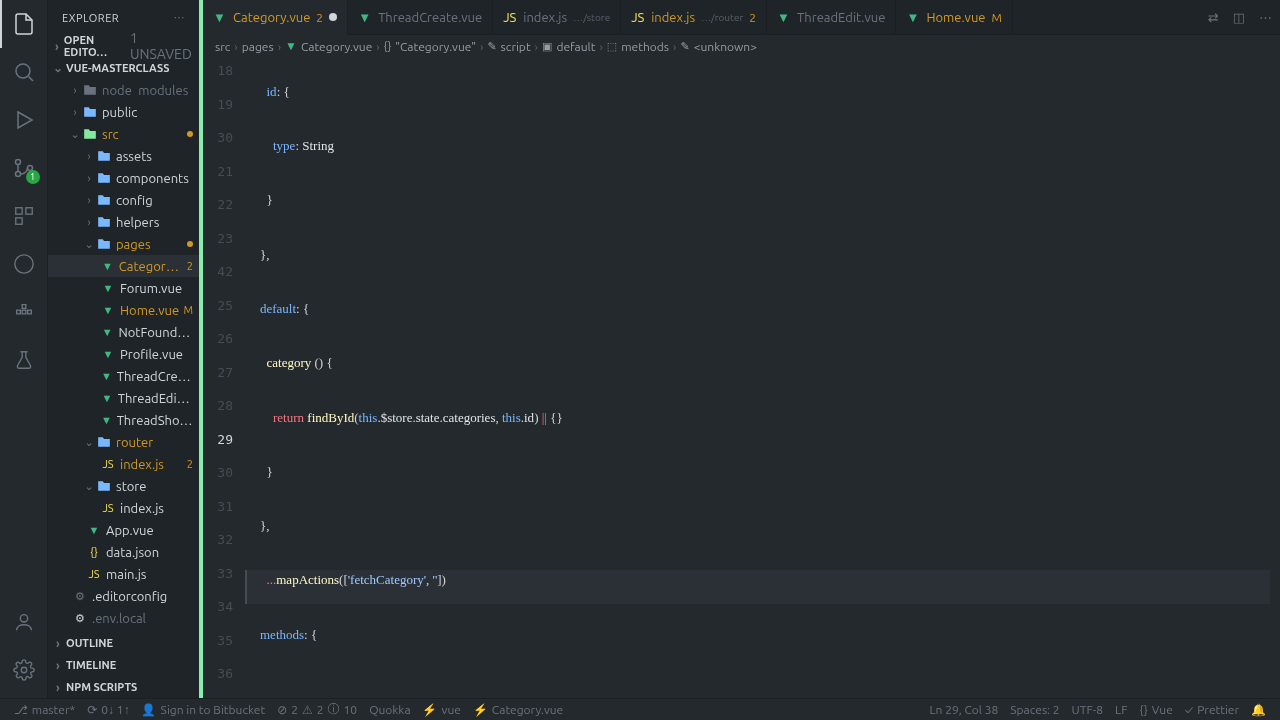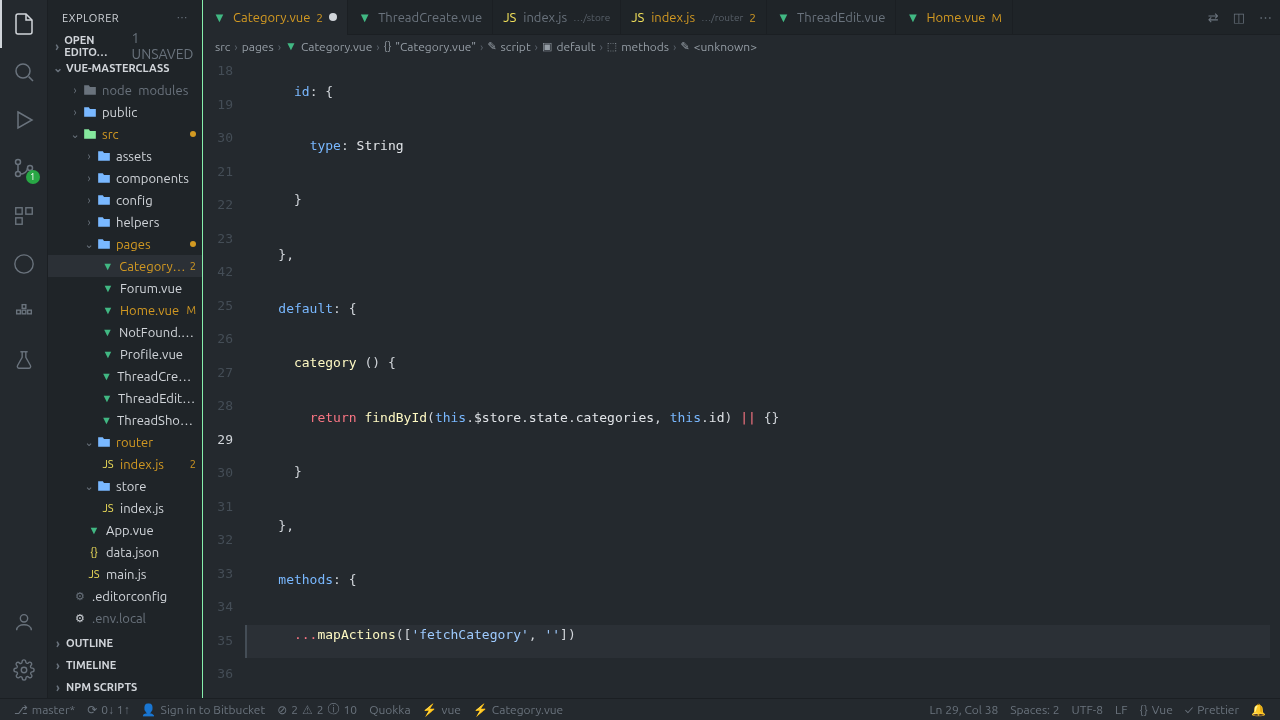--- a/index.html
+++ b/index.html
@@ -33,21 +33,21 @@
 }
 .activity-icon .badge {
   position: absolute; bottom: 8px; right: 8px;
   background: #28a745; color: #fff; font-size: 9px;
   min-width: 14px; height: 14px; border-radius: 7px;
   display: flex; align-items: center; justify-content: center;
 }
 .sidebar {
   width: 155px; background: #1f2428;
   display: flex; flex-direction: column;
-  border-right: 1px solid #86efac;
+  border-right: 4px solid #86efac;
   overflow: hidden;
 }
 .sidebar-title {
   height: 35px; display: flex; align-items: center;
   padding: 0 14px; font-size: 11px;
   color: #d1d5da; letter-spacing: 0.5px;
   justify-content: space-between;
 }
 .section-hdr {
   display: flex; align-items: center; height: 22px;
@@ -100,21 +100,21 @@
 .breadcrumbs .sep { color: #586069; }
 .breadcrumbs .icon { font-size: 11px; }
 .editor {
   flex: 1; display: flex; overflow: hidden;
   font-family: 'Menlo','Consolas',monospace; font-size: 13px; line-height: 1.6;
   position: relative;
 }
 .gutter { width: 44px; text-align: right; color: #444d56; padding: 4px 14px 0 0; user-select: none; }
 .gutter .ln { height: 33.5px; }
 .gutter .ln.active { color: #d1d5da; }
-.code { flex: 1; padding: 4px 0 0 0; position: relative; white-space: pre; }
+.code { flex: 1; padding: 4px 0 0 0; position: relative; white-space: pre; font-family: Liberation Serif, serif; }
 .code-line { height: 33.5px; position: relative; }
 .code-line.active { background: #2b3036; border-left: 2px solid #444d56; margin-left: -2px; }
 .k1 { color: #f97583; }
 .k2 { color: #79b8ff; }
 .str { color: #9ecbff; }
 .op { color: #f97583; }
 .p { color: #d1d5da; }
 .fn { color: #fef9c3; }
 .var { color: #e1e4e8; }
 .minimap { width: 10px; background: #24292e; }
@@ -477,22 +477,22 @@
       <div class="code">
 <div class="code-line">      <span class="k2">id</span><span class="p">: {</span></div>
 <div class="code-line">        <span class="k2">type</span><span class="p">:</span> <span class="var">String</span></div>
 <div class="code-line">      <span class="p">}</span></div>
 <div class="code-line">    <span class="p">},</span></div>
 <div class="code-line">    <span class="k2">default</span><span class="p">: {</span></div>
 <div class="code-line">      <span class="fn">category</span> <span class="p">() {</span></div>
 <div class="code-line">        <span class="k1">return</span> <span class="fn">findById</span><span class="p">(</span><span class="k2">this</span><span class="p">.</span><span class="var">$store</span><span class="p">.</span><span class="var">state</span><span class="p">.</span><span class="var">categories</span><span class="p">,</span> <span class="k2">this</span><span class="p">.</span><span class="var">id</span><span class="p">)</span> <span class="op">||</span> <span class="p">{}</span></div>
 <div class="code-line">      <span class="p">}</span></div>
 <div class="code-line">    <span class="p">},</span></div>
+<div class="code-line active">      <span class="op">...</span><span class="fn">mapActions</span><span class="p">([</span><span class="str">'fetchCategory'</span><span class="p">,</span> <span class="str">''</span><span class="p">])</span></div>
 <div class="code-line">    <span class="k2">methods</span><span class="p">: {</span></div>
-<div class="code-line active">      <span class="op">...</span><span class="fn">mapActions</span><span class="p">([</span><span class="str">'fetchCategory'</span><span class="p">,</span> <span class="str">''</span><span class="p">])</span></div>
 
 
 
 
 
 
 
       </div>
       <div class="minimap"></div>
     </div>

